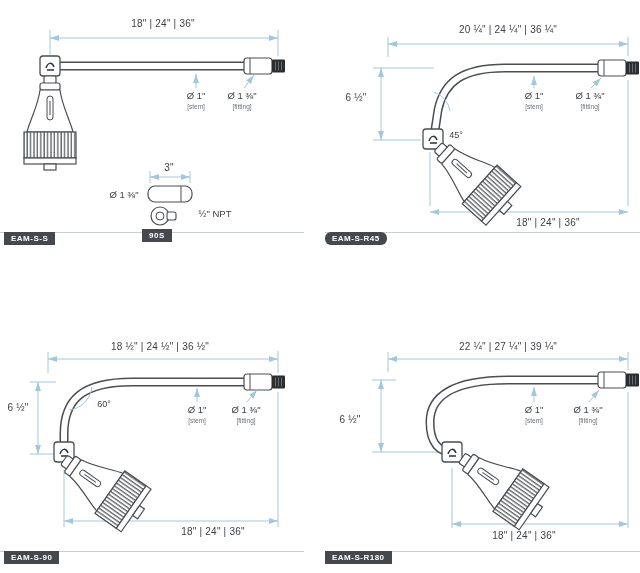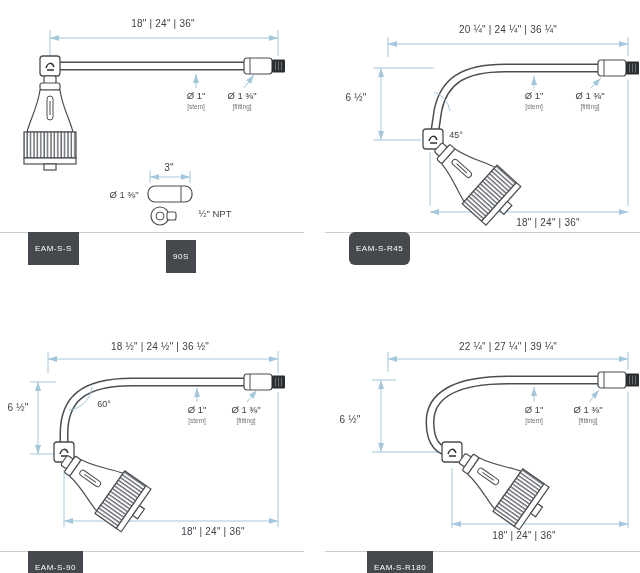--- a/index.html
+++ b/index.html
@@ -8,22 +8,22 @@
     font-family:"Liberation Sans", sans-serif; overflow:hidden;
   }
   #lineart { position:absolute; left:0; top:0; }
   .lbl { position:absolute; transform:translateX(-50%); white-space:nowrap;
          color:#3b3f44; text-align:center; }
   .dim   { font-size:10px; letter-spacing:0.2px; }
   .dia   { font-size:9.5px; }
   .note  { font-size:6.5px; color:#6e7478; }
   .angle { font-size:9px; }
   .badge { position:absolute; transform:none; height:13px; line-height:13px;
-           padding:10px 7px; background:#45494d; color:#ffffff; font-size:8px;
-           font-weight:normal; letter-spacing:0.5px;margin-left:24px; }
+           padding:0 7px; background:#45494d; color:#ffffff; font-size:8px;
+           font-weight:bold; letter-spacing:0.5px; }
 </style>
 </head>
 <body>
 
 <div id="stage">
 
 <svg id="lineart" width="640" height="573" viewBox="0 0 640 573">
   <defs>
     <marker id="arrE" markerWidth="10" markerHeight="8" refX="9" refY="3" orient="auto" markerUnits="userSpaceOnUse">
       <path d="M0,0 L9,3 L0,6 Z" fill="#a4c7db"></path>
@@ -184,21 +184,21 @@
 <div class="lbl dim" style="left:163px; top:18px;">18" | 24" | 36"</div>
 <div class="lbl dia" style="left:196px; top:90px;">Ø 1"</div>
 <div class="lbl note" style="left:196px; top:103px;">[stem]</div>
 <div class="lbl dia" style="left:242px; top:90px;">Ø 1 ⅜"</div>
 <div class="lbl note" style="left:242px; top:103px;">[fitting]</div>
 <div class="badge" style="left:4px; top:232px;">EAM-S-S</div>
 
 <div class="lbl dim" style="left:169px; top:162px;">3"</div>
 <div class="lbl dia" style="left:124px; top:189px;">Ø 1 ⅜"</div>
 <div class="lbl dia" style="left:215px; top:208px;">½" NPT</div>
-<div class="badge" style="left:142px; top:240px;">90S</div>
+<div class="badge" style="left:142px; top:229px;">90S</div>
 
 <div class="lbl dim" style="left:508px; top:24px;">20 ¼" | 24 ¼" | 36 ¼"</div>
 <div class="lbl dim" style="left:356px; top:92px;">6 ½"</div>
 <div class="lbl angle" style="left:456px; top:93px;margin-top:37px;">45°</div>
 <div class="lbl dia" style="left:534px; top:90px;">Ø 1"</div>
 <div class="lbl note" style="left:534px; top:103px;">[stem]</div>
 <div class="lbl dia" style="left:590px; top:90px;">Ø 1 ⅜"</div>
 <div class="lbl note" style="left:590px; top:103px;">[fitting]</div>
 <div class="lbl dim" style="left:548px; top:217px;">18" | 24" | 36"</div>
 <div class="badge" style="left:325px; top:232px;border-radius:6px;">EAM-S-R45</div>
@@ -213,15 +213,15 @@
 <div class="lbl dim" style="left:213px; top:526px;">18" | 24" | 36"</div>
 <div class="badge" style="left:4px; top:551px;text-align:right;">EAM-S-90</div>
 
 <div class="lbl dim" style="left:508px; top:341px;">22 ¼" | 27 ¼" | 39 ¼"</div>
 <div class="lbl dim" style="left:350px; top:414px;">6 ½"</div>
 <div class="lbl dia" style="left:534px; top:404px;">Ø 1"</div>
 <div class="lbl note" style="left:534px; top:417px;">[stem]</div>
 <div class="lbl dia" style="left:588px; top:404px;">Ø 1 ⅜"</div>
 <div class="lbl note" style="left:588px; top:417px;">[fitting]</div>
 <div class="lbl dim" style="left:524px; top:530px;">18" | 24" | 36"</div>
-<div class="badge" style="left:343px; top:551px;">EAM-S-R180</div>
+<div class="badge" style="left:325px; top:551px;">EAM-S-R180</div>
 
 </div>
 
 </body></html>

